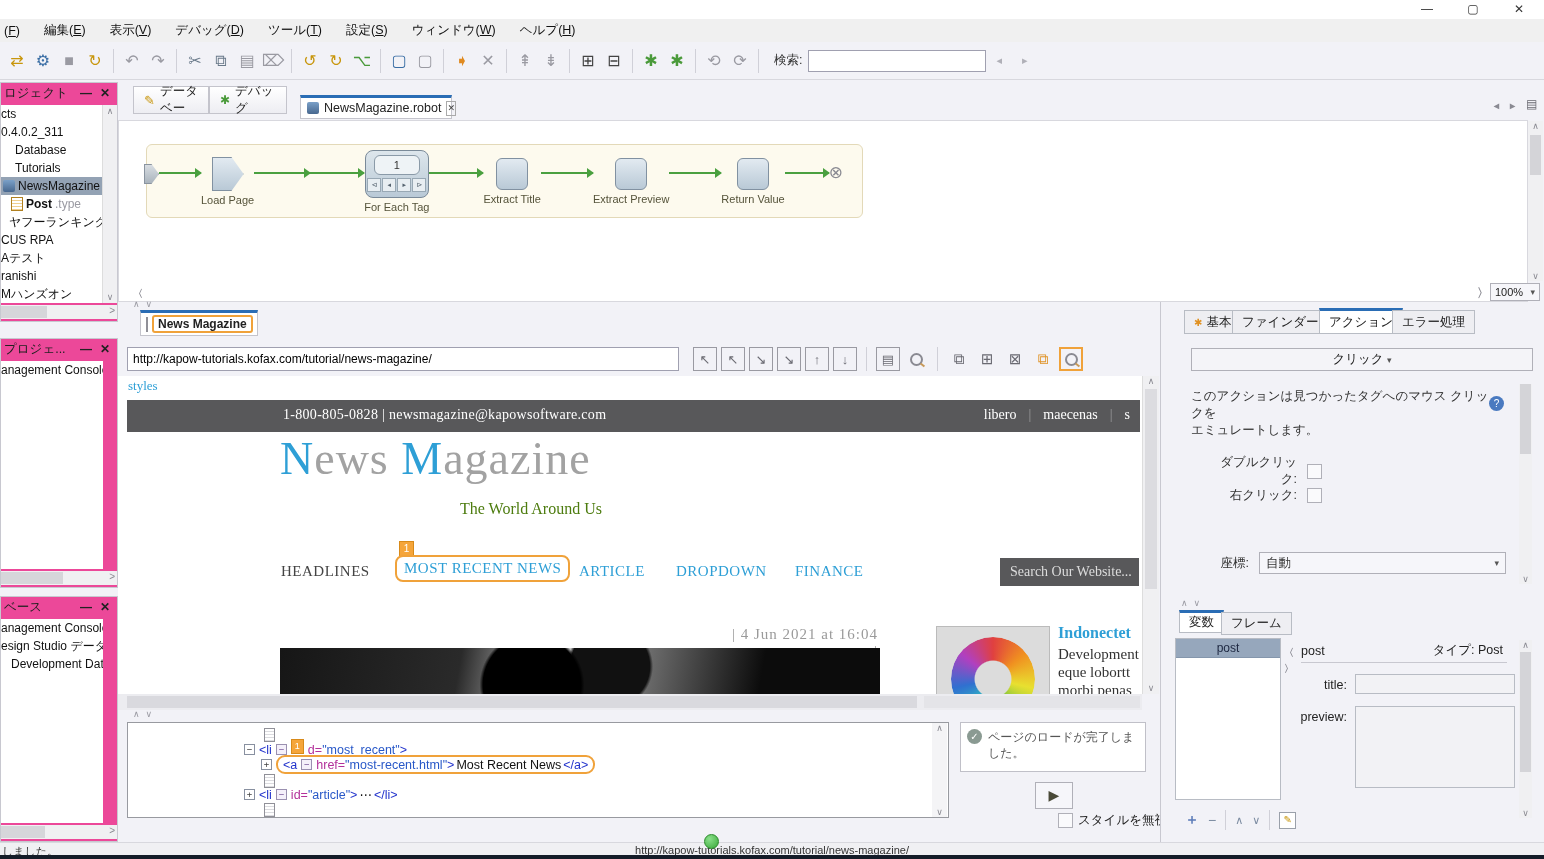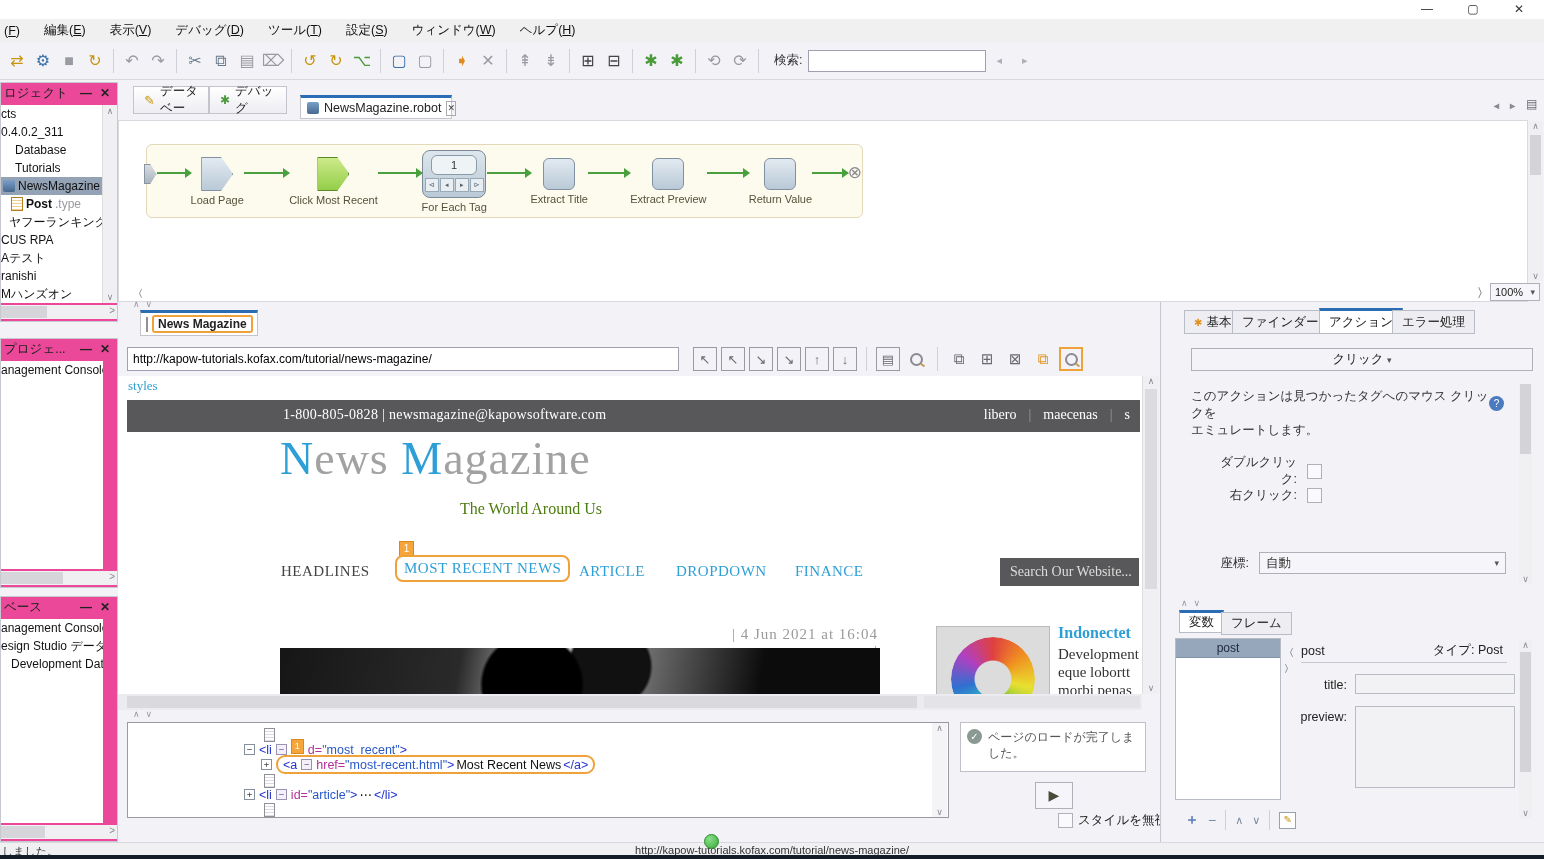--- a/index.html
+++ b/index.html
@@ -326,24 +326,20 @@
 
 <div class="abs" id="canvas">
   <div id="flowbox">
     <span class="startpent" style="margin-left:-3px"></span>
     <span class="farrow" style="width:42px"></span>
     <div class="fstep">
       <span class="hexi"></span>
       <span class="flabel">Load Page</span>
     </div>
     <span class="farrow" style="width:56px"></span>
-    <div class="fstep">
-      <span class="hexi greenhex"></span>
-      <span class="flabel">Click Most Recent</span>
-    </div>
     <span class="farrow" style="width:54px"></span>
     <div class="fstep">
       <span class="loopi">
         <span class="loopctr" style="display:block">1</span>
         <span class="loopbtns" style="display:flex">
           <span class="lpb">⊲</span>
           <span class="lpb">◂</span>
           <span class="lpb">▸</span>
           <span class="lpb">⊳</span>
         </span>

